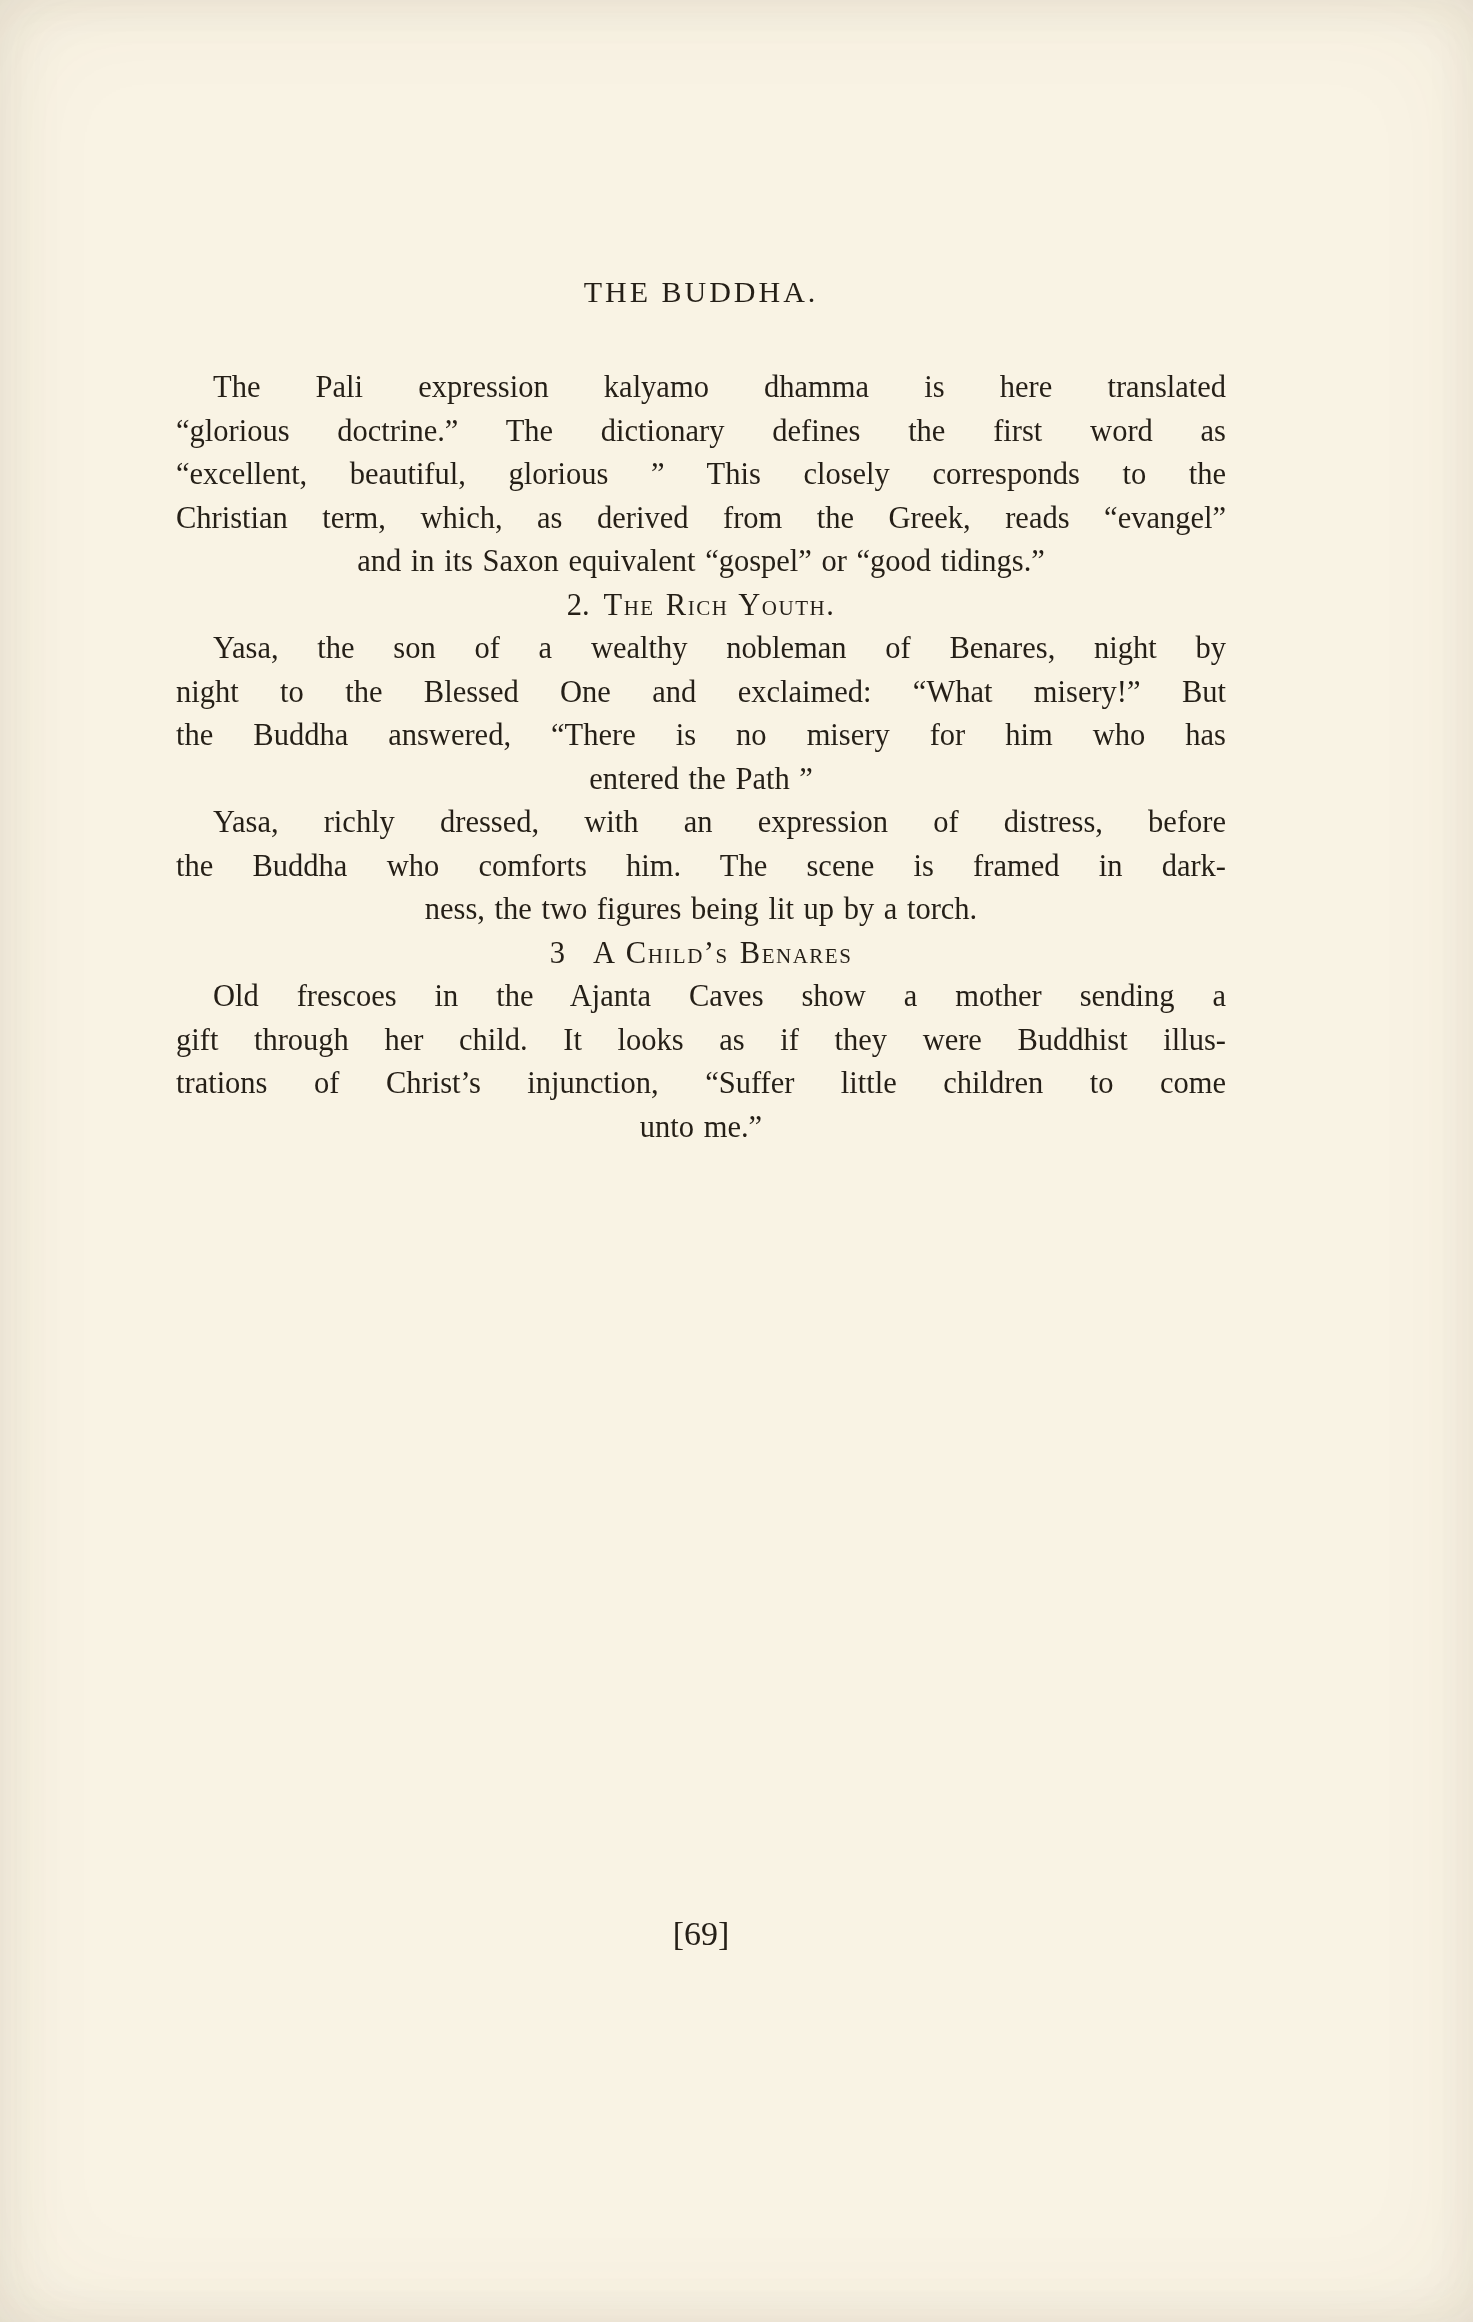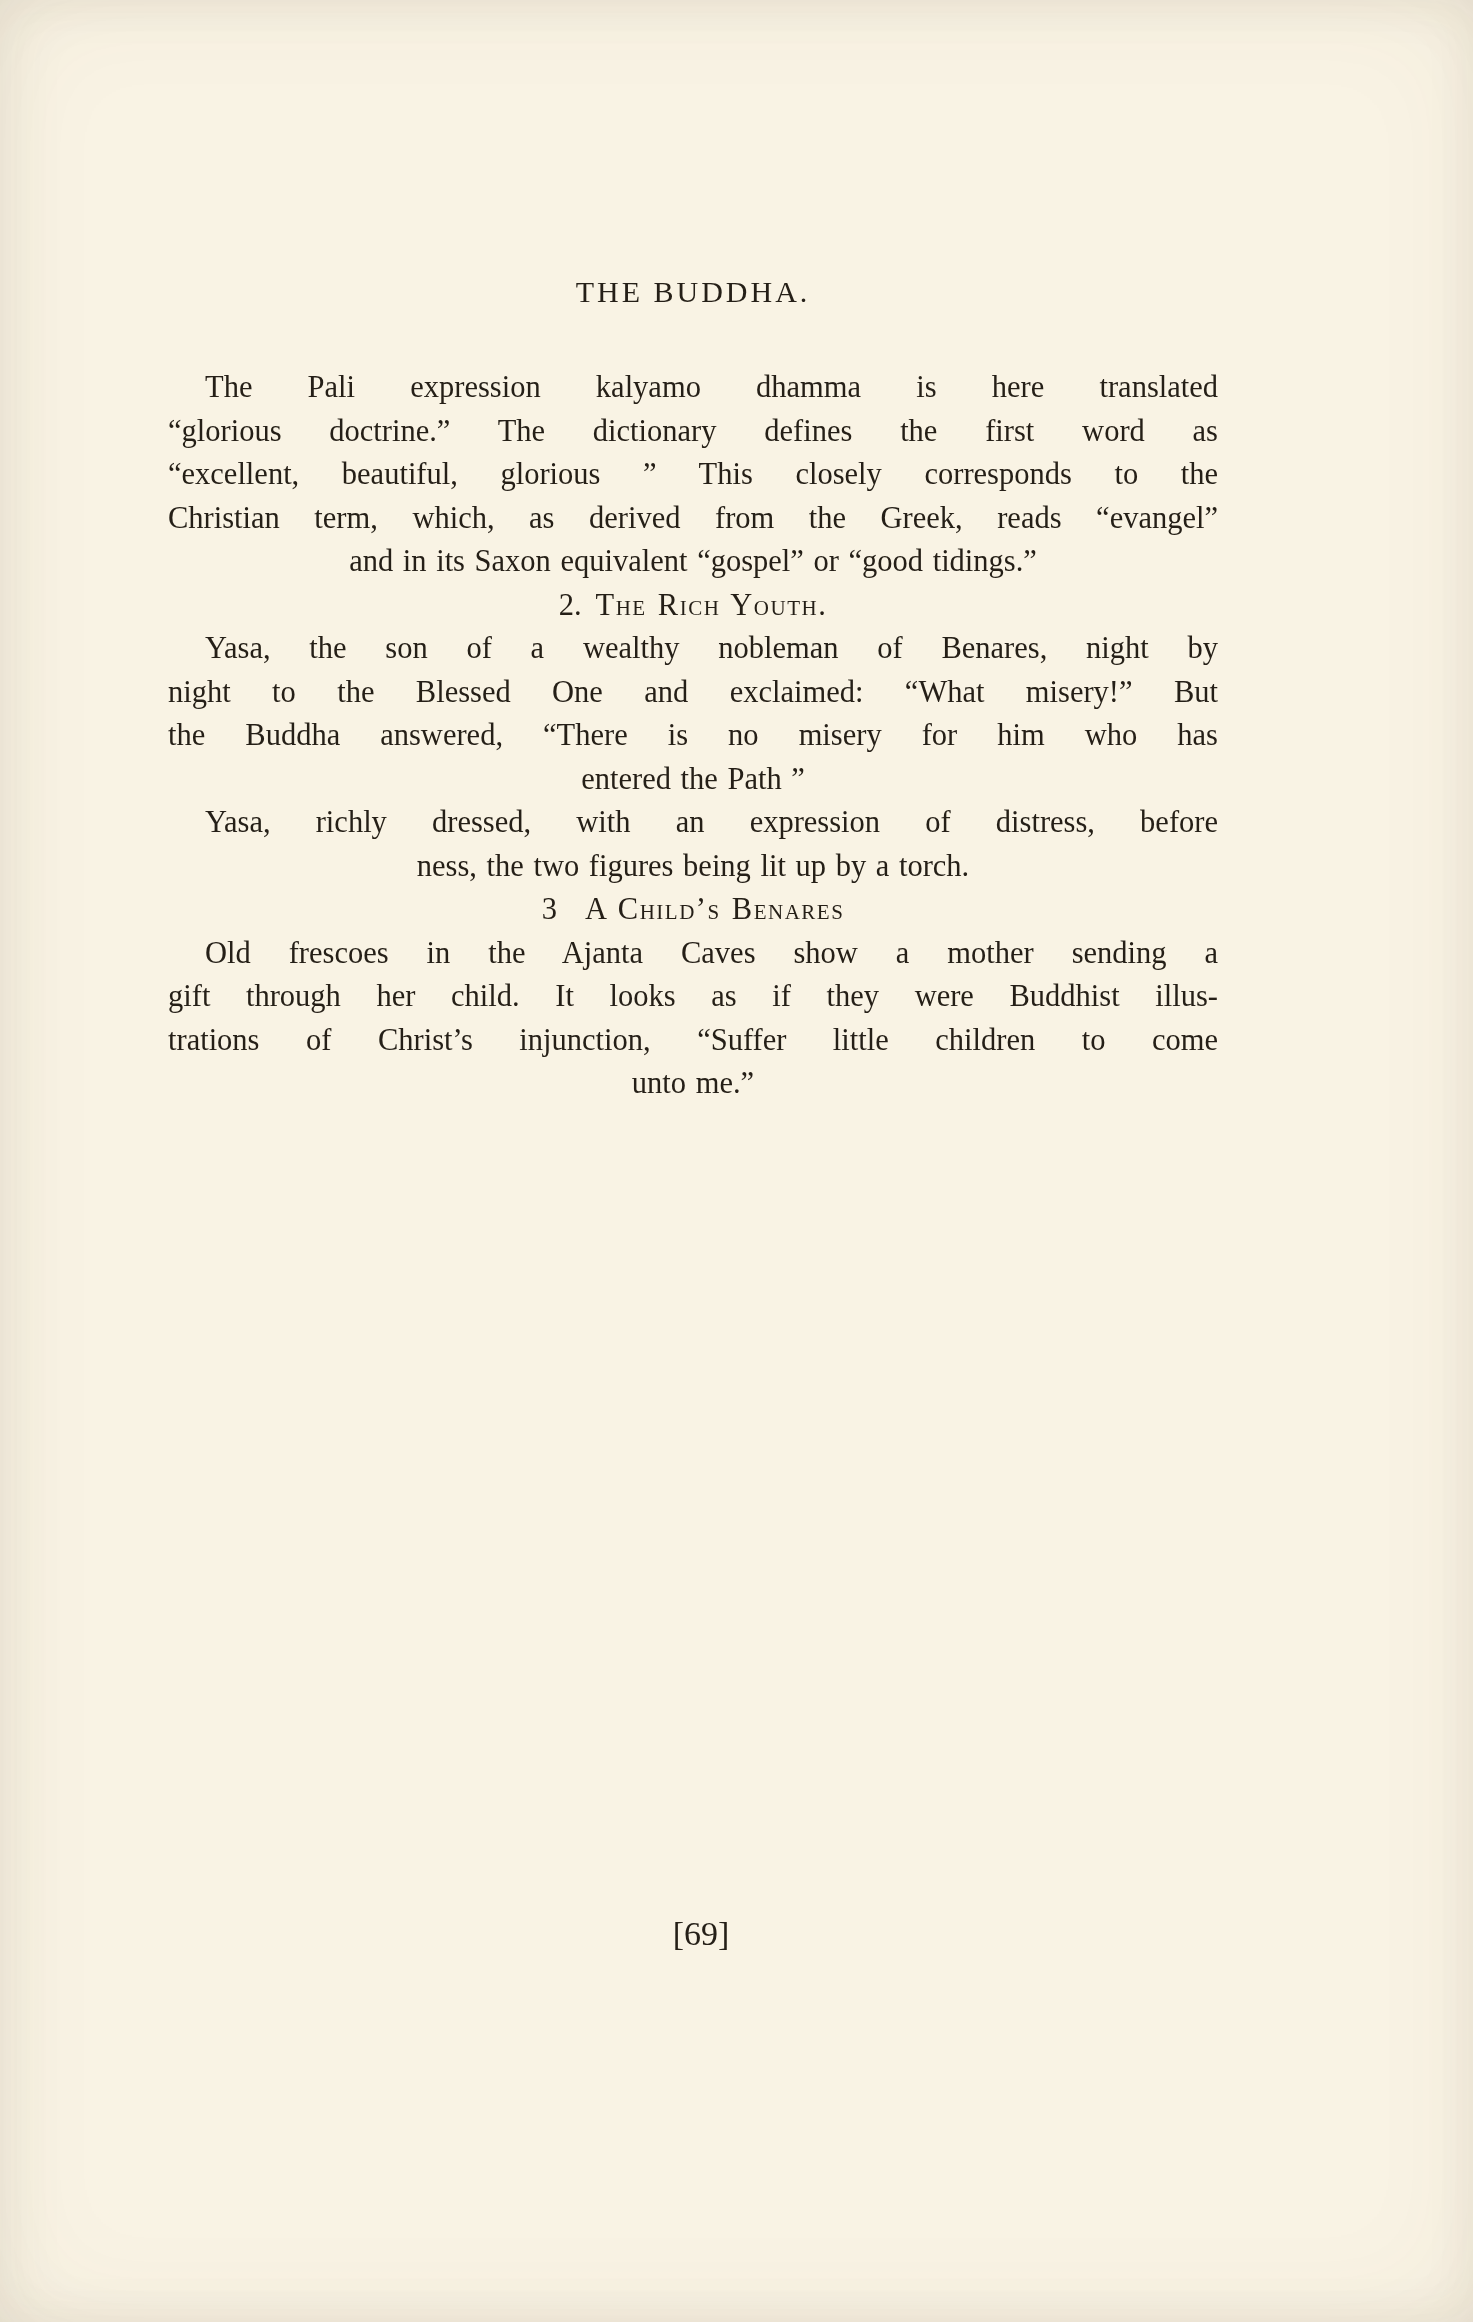--- a/index.html
+++ b/index.html
@@ -22,21 +22,21 @@
     color: #251f17;
     box-shadow:
       inset 14px 0 60px rgba(70, 60, 40, 0.06),
       inset -10px 0 50px rgba(70, 60, 40, 0.04),
       inset 0 0 120px rgba(90, 75, 50, 0.05);
     overflow: hidden;
   }
 
   .text-block {
     position: absolute;
-    left: 168px;
+    left: 176px;
     top: 272px;
     width: 1050px;
   }
 
   .running-header {
     text-align: center;
     font-size: 30px;
     line-height: 40px;
     letter-spacing: 3px;
     margin-bottom: 54px;
@@ -103,20 +103,21 @@
     <div class="line lline">and in its Saxon equivalent “gospel” or “good tidings.”</div>
 
     <div class="line lline heading"><span class="h-num">2.</span><span class="smallcaps">The Rich Youth.</span></div>
 
     <div class="line jline indent">Yasa, the son of a wealthy nobleman of Benares, night by</div>
     <div class="line jline">night to the Blessed One and exclaimed: “What misery!” But</div>
     <div class="line jline">the Buddha answered, “There is no misery for him who has</div>
     <div class="line lline">entered the Path ”</div>
 
     <div class="line jline indent">Yasa, richly dressed, with an expression of distress, before</div>
+    <div class="line jline">the Buddha who comforts him.  The scene is framed in dark-</div>
     <div class="line lline">ness, the two figures being lit up by a torch.</div>
 
     <div class="line lline heading"><span class="h-num h-num-wide">3</span><span class="smallcaps">A Child’s Benares</span></div>
 
     <div class="line jline indent">Old frescoes in the Ajanta Caves show a mother sending a</div>
     <div class="line jline">gift through her child.  It looks as if they were Buddhist illus-</div>
     <div class="line jline">trations of Christ’s injunction, “Suffer little children to come</div>
     <div class="line lline">unto me.”</div>
 
   </div>

